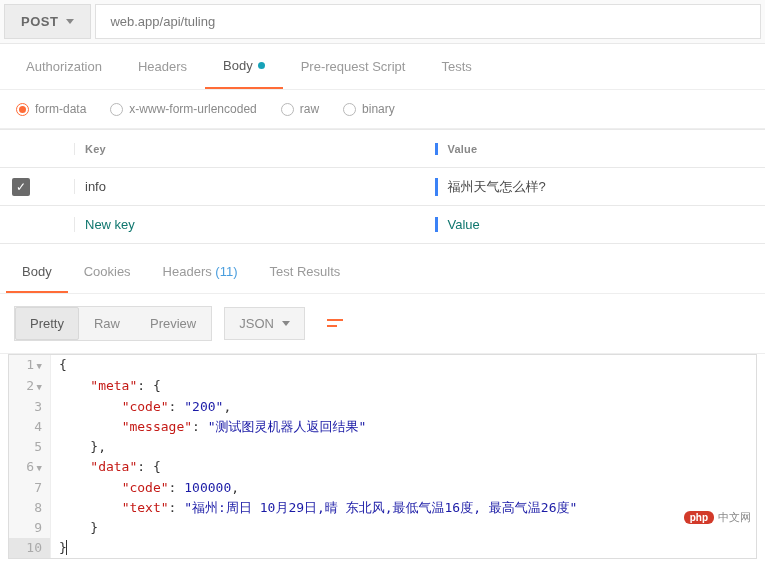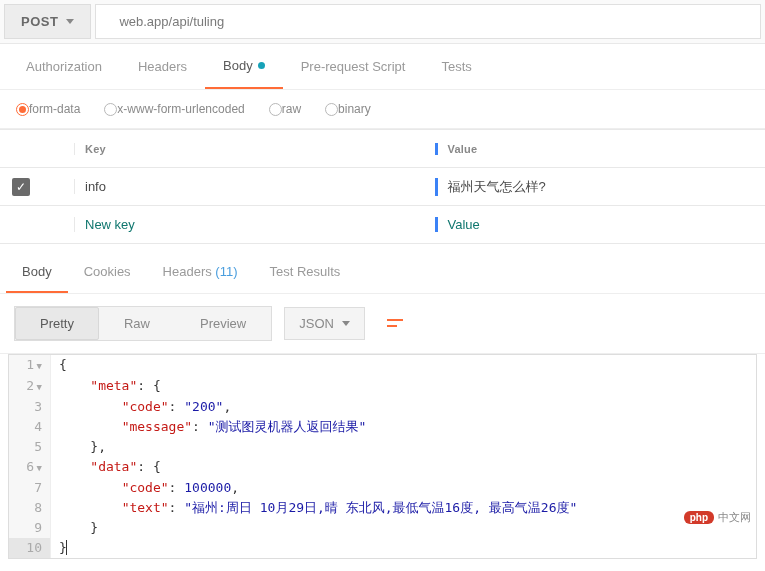--- a/index.html
+++ b/index.html
@@ -1,32 +1,32 @@
 <!DOCTYPE html>
 <html><head>
   <meta charset="utf-8">
   <style>
     * { box-sizing: border-box; margin: 0; padding: 0; }
     body { font-family: -apple-system, "Helvetica Neue", Arial, sans-serif; font-size: 13px; color: #5a5a5a; background: #fff; width: 765px; }
     
     
     .request-bar { display: flex; height: 44px; border-bottom: 1px solid #e8e8e8; background: #fafafa; padding: 4px; gap: 4px; }
     .method-select { display: flex; align-items: center; gap: 8px; padding: 16px 16px; background: #ededed; border: 1px solid #ddd; color: #6a6a6a; font-weight: 600; font-size: 13px; cursor: pointer; letter-spacing: 0.5px; }
-    .url-input { flex: 1; display: flex; align-items: center; padding: 0 23px; background: #fff; border: 1px solid #e0e0e0; color: #7a7a7a; }
+    .url-input { flex: 1; display: flex; align-items: center; padding: 0 14px; background: #fff; border: 1px solid #e0e0e0; color: #7a7a7a; }
     .chevron-down { width: 0; height: 0; border-left: 4px solid transparent; border-right: 4px solid transparent; border-top: 5px solid #888; display: inline-block; }
 
     
     .tabs { display: flex; border-bottom: 1px solid #eee; padding: 0 8px; }
     .tab { padding: 14px 18px; color: #9a9a9a; cursor: pointer; display: flex; align-items: center; gap: 5px; font-size: 13px; }
     .tab.active { color: #5a5a5a; border-bottom: 2px solid #ff6c37; }
     .dot-indicator { width: 7px; height: 7px; border-radius: 50%; background: #17a2b8; display: inline-block; }
     
     
     .body-type-row { display: flex; align-items: center; padding: 12px 16px; border-bottom: 1px solid #eee; gap: 24px; }
-    .radio-opt { display: flex; align-items: center; color: #8a8a8a; cursor: pointer; font-size: 12px; }
+    .radio-opt { display: flex; align-items: center; gap: 6px; color: #8a8a8a; cursor: pointer; font-size: 12px; }
     .radio-circle { width: 13px; height: 13px; border-radius: 50%; border: 1px solid #b8b8b8; display: flex; align-items: center; justify-content: center; }
     .radio-opt.selected .radio-circle { border-color: #ff6c37; }
     .radio-opt.selected .radio-circle::after { content: ""; width: 7px; height: 7px; border-radius: 50%; background: #ff6c37; }
 
     
     .kv-table { border-bottom: 1px solid #e8e8e8; }
     .kv-header, .kv-row { display: flex; border-top: 1px solid #e8e8e8; align-items: center; min-height: 38px; gap: 32px; }
     .kv-check-cell { width: 42px; display: flex; justify-content: center; }
     .kv-key-cell { flex: 1; padding: 0 10px; border-left: 1px solid #e8e8e8; }
     .kv-val-cell { flex: 1; padding: 0 10px; border-left: 3px solid #3b82f6; }
@@ -37,21 +37,21 @@
     .checkbox.checked { background: #6a6a6a; color: #fff; font-size: 12px; }
 
     
     .response-tabs { display: flex; border-bottom: 1px solid #eee; padding: 0 6px; margin-top: 8px; }
     .response-tab { padding: 12px 16px; color: #9a9a9a; cursor: pointer; font-size: 13px; }
     .response-tab.active { color: #5a5a5a; border-bottom: 2px solid #ff6c37; }
     .count-badge { color: #4a9ede; }
 
     
     .view-row { display: flex; align-items: center; padding: 12px 14px; gap: 4px; border-bottom: 1px solid #eee; }
-    .view-btn { padding: 8px 24px; color: #8a8a8a; cursor: pointer; border-radius: 2px; font-size: 13px; border: 1px solid transparent; }
+    .view-btn { padding: 8px 14px; color: #8a8a8a; cursor: pointer; border-radius: 2px; font-size: 13px; border: 1px solid transparent; }
     .view-btn.active { background: #e8e8e8; color: #5a5a5a; border: 1px solid #d8d8d8; }
     .json-select { display: flex; align-items: center; gap: 8px; padding: 8px 14px; color: #8a8a8a; cursor: pointer; border: 1px solid #ddd; margin-left: 8px; background: #f4f4f4; }
     .wrap-btn { margin-left: 10px; padding: 6px 8px; cursor: pointer; }
     .wrap-icon { width: 16px; height: 14px; position: relative; }
     .wrap-icon::before, .wrap-icon::after { content: ""; position: absolute; left: 0; right: 0; height: 2px; background: #ff6c37; }
     .wrap-icon::before { top: 2px; width: 100%; }
     .wrap-icon::after { top: 8px; width: 60%; }
 
     
     .code-editor { border: 1px solid #ddd; margin: 0 8px 8px 8px; font-family: Menlo, Consolas, monospace; font-size: 13px; line-height: 20px; }

